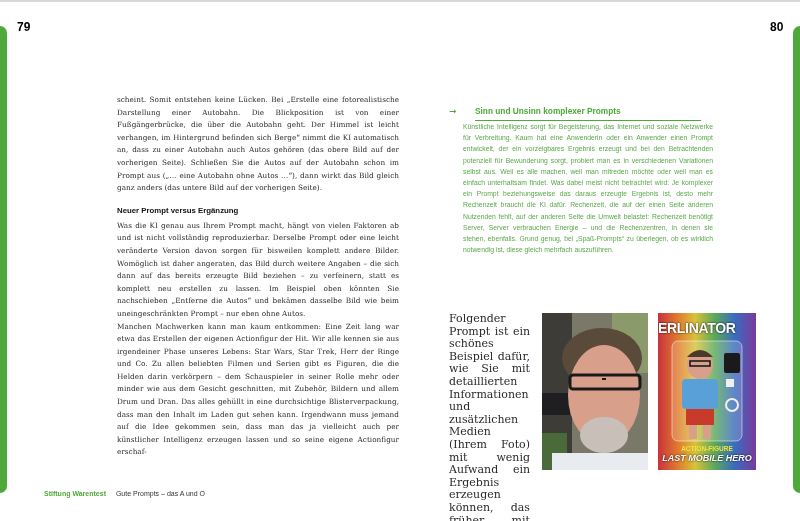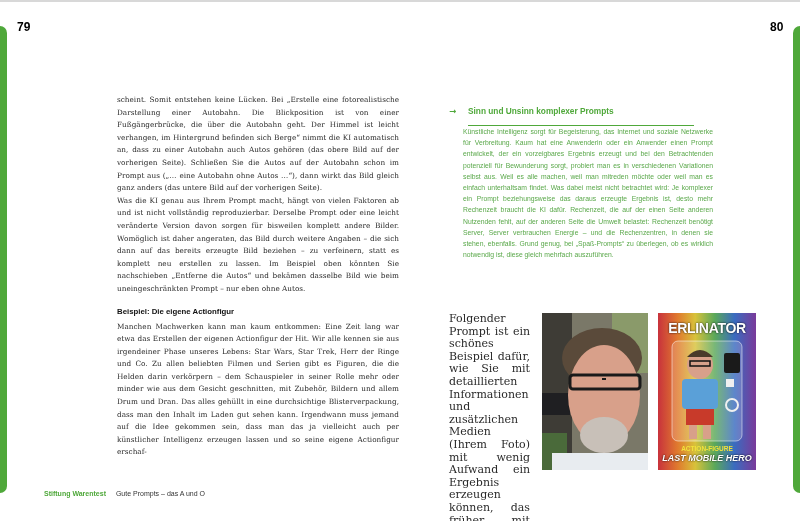--- a/index.html
+++ b/index.html
@@ -29,22 +29,22 @@
   .col-left { left: 110px; top: 94px; width: 282px; margin-left: 7px; }
   .col-right { left: 449px; top: 94px; width: 264px; }
   .col p { margin: 0; }
   .h3 {
     font-family: "Liberation Sans", sans-serif; font-weight: bold; font-size: 7.8px;
     color: #111; margin: 10px 0 3px 0; line-height: 12px;
   }
   .box { margin-top: 12px; position: relative; }
   .box-title {
     font-family: "Liberation Sans", sans-serif; font-weight: bold; font-size: 8.3px;
-    color: #4fa83a; border-bottom: 1px solid #4fa83a; padding-bottom: 8px;
-    margin-left: 19px; width: 226px; line-height: 11px;
+    color: #4fa83a; border-bottom: 1px solid #4fa83a; padding-bottom: 3px;
+    margin-left: 26px; width: 226px; line-height: 11px;
   }
   .box-arrow {
     position: absolute; left: 0; top: 0; color: #4fa83a; font-family: "DejaVu Sans", sans-serif;
     font-size: 8.5px; font-weight: bold; line-height: 11px;
   }
   .box-body {
     font-family: "Liberation Sans", sans-serif; color: #5aa84a; font-size: 6.8px;
     line-height: 11.2px; margin-left: 14px; text-align: justify;
   }
   .col-narrow {
@@ -53,21 +53,21 @@
   }
   .photo {
     position: absolute; left: 542px; top: 313px; width: 106px; height: 157px; overflow: hidden;
     background: #6c6a5e;
   }
   .figure {
     position: absolute; left: 658px; top: 313px; width: 98px; height: 157px; overflow: hidden;
     background: linear-gradient(90deg, #c8323c 0%, #e07a2e 20%, #d8c23a 38%, #5aa85a 58%, #3a6cc0 78%, #7a3a9a 100%);
   }
   .fig-title {
-    position: absolute; left: 0; top: 7px; width: 98px; text-align: center;
+    position: absolute; left: 0; top: 7px; width: 98px; text-align: left;
     font-family: "Liberation Sans", sans-serif; font-weight: bold; font-size: 14px; color: #fff;
     letter-spacing: -0.3px; text-shadow: 0 0 2px #000;
   }
   .fig-sub1 {
     position: absolute; left: 0; top: 132px; width: 98px; text-align: center;
     font-family: "Liberation Sans", sans-serif; font-weight: bold; font-size: 6.5px; color: #f2e23a;
   }
   .fig-sub2 {
     position: absolute; left: 0; top: 140px; width: 98px; text-align: center;
     font-family: "Liberation Sans", sans-serif; font-weight: bold; font-size: 9px; color: #fff;
@@ -86,22 +86,22 @@
 
 <div class="topline"></div>
 <div class="tab-left"></div>
 <div class="tab-right"></div>
 
 <div class="pagenum pn-left">79</div>
 <div class="pagenum pn-right">80</div>
 
 <div class="col col-left">
   <p>scheint. Somit entstehen keine Lücken. Bei „Erstelle eine fotorealistische Darstellung einer Autobahn. Die Blickposition ist von einer Fußgängerbrücke, die über die Autobahn geht. Der Himmel ist leicht verhangen, im Hintergrund befinden sich Berge“ nimmt die KI automatisch an, dass zu einer Autobahn auch Autos gehören (das obere Bild auf der vorherigen Seite). Schließen Sie die Autos auf der Autobahn schon im Prompt aus („… eine Autobahn ohne Autos …“), dann wirkt das Bild gleich ganz anders (das untere Bild auf der vorherigen Seite).</p>
+  <div class="h3">Neuer Prompt versus Ergänzung</div>
   <p>Was die KI genau aus Ihrem Prompt macht, hängt von vielen Faktoren ab und ist nicht vollständig reproduzierbar. Derselbe Prompt oder eine leicht veränderte Version davon sorgen für bisweilen komplett andere Bilder. Womöglich ist daher angeraten, das Bild durch weitere Angaben – die sich dann auf das bereits erzeugte Bild beziehen – zu verfeinern, statt es komplett neu erstellen zu lassen. Im Beispiel oben könnten Sie nachschieben „Entferne die Autos“ und bekämen dasselbe Bild wie beim uneingeschränkten Prompt – nur eben ohne Autos.</p>
-  <div class="h3">Beispiel: Die eigene Actionfigur</div>
   <p>Manchen Machwerken kann man kaum entkommen: Eine Zeit lang war etwa das Erstellen der eigenen Actionfigur der Hit. Wir alle kennen sie aus irgendeiner Phase unseres Lebens: Star Wars, Star Trek, Herr der Ringe und Co. Zu allen beliebten Filmen und Serien gibt es Figuren, die die Helden darin verkörpern – dem Schauspieler in seiner Rolle mehr oder minder wie aus dem Gesicht geschnitten, mit Zubehör, Bildern und allem Drum und Dran. Das alles gehüllt in eine durchsichtige Blisterverpackung, dass man den Inhalt im Laden gut sehen kann. Irgendwann muss jemand auf die Idee gekommen sein, dass man das ja vielleicht auch per künstlicher Intelligenz erzeugen lassen und so seine eigene Actionfigur erschaf-</p>
 </div>
 
 <div class="col col-right">
   <div class="box">
     <span class="box-arrow">→</span>
     <div class="box-title">Sinn und Unsinn komplexer Prompts</div>
     <div class="box-body">Künstliche Intelligenz sorgt für Begeisterung, das Internet und soziale Netzwerke für Verbreitung. Kaum hat eine Anwenderin oder ein Anwender einen Prompt entwickelt, der ein vorzeigbares Ergebnis erzeugt und bei den Betrachtenden potenziell für Bewunderung sorgt, probiert man es in verschiedenen Variationen selbst aus. Weil es alle machen, weil man mitreden möchte oder weil man es einfach unterhaltsam findet. Was dabei meist nicht betrachtet wird: Je komplexer ein Prompt beziehungsweise das daraus erzeugte Ergebnis ist, desto mehr Rechenzeit braucht die KI dafür. Rechenzeit, die auf der einen Seite anderen Nutzenden fehlt, auf der anderen Seite die Umwelt belastet: Rechenzeit benötigt Server, Server verbrauchen Energie – und die Rechenzentren, in denen sie stehen, ebenfalls. Grund genug, bei „Spaß-Prompts“ zu überlegen, ob es wirklich notwendig ist, diese gleich mehrfach auszuführen.</div>
   </div>
 </div>

